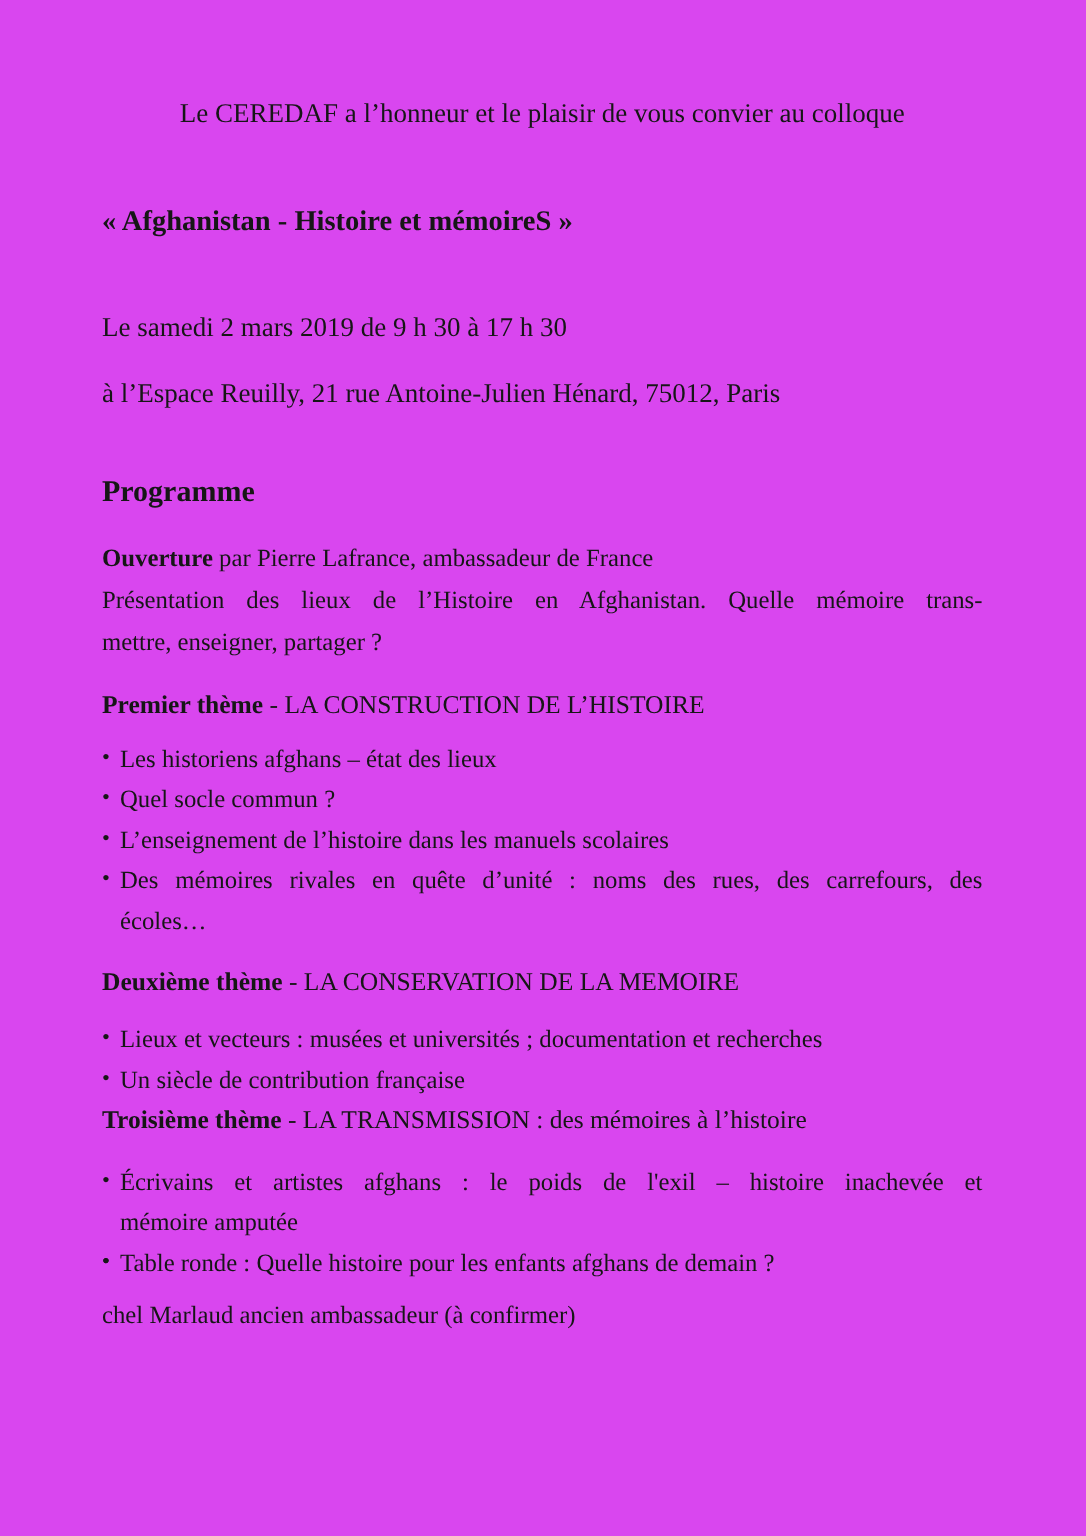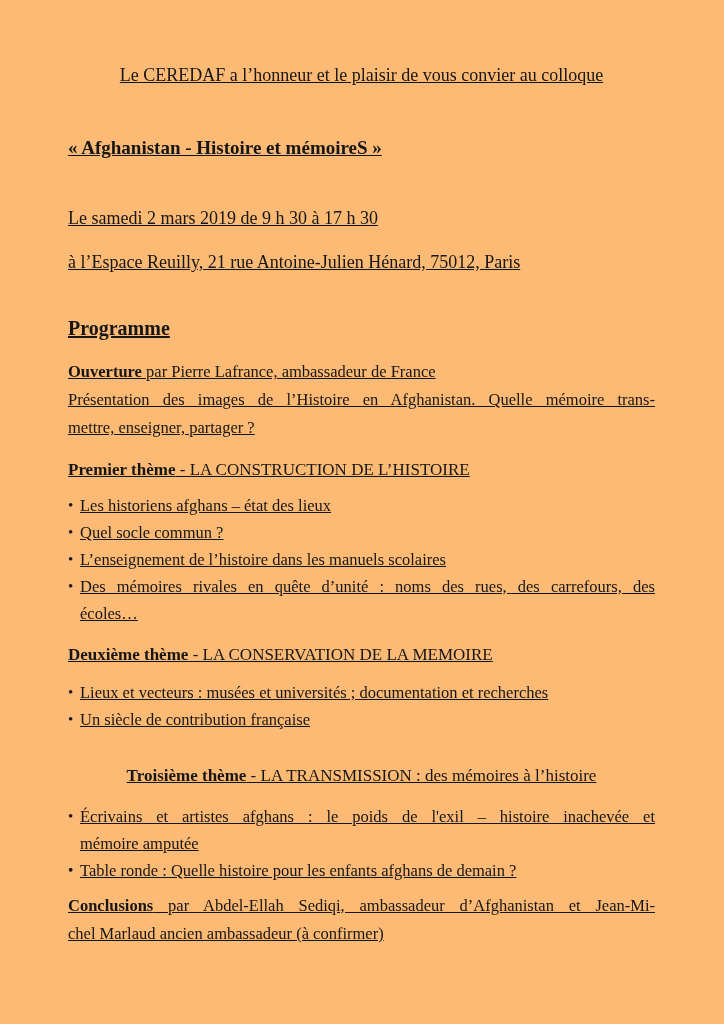--- a/index.html
+++ b/index.html
@@ -12,22 +12,21 @@
     height: 1024px;
     overflow: hidden;
   }
   .page {
     box-sizing: border-box;
     width: 724px;
     height: 1024px;
     padding: 62px 69px 0 68px;
     font-family: "Liberation Serif", "DejaVu Serif", serif;
     color: #161616;
-    background: #fdba74;
-    text-decoration: underline;
+    background: #d946ef;
   }
   .intro {
     font-size: 18px;
     line-height: 26px;
     text-align: center;
     margin: 0;
   }
   .title {
     font-size: 19px;
     line-height: 28px;
@@ -56,21 +55,21 @@
     margin: 16px 0 0 0;
   }
   .pline { margin: 0; }
   .theme {
     font-size: 17px;
     line-height: 28px;
     font-weight: normal;
     margin: 14px 0 0 0;
   }
   .theme.t2 { margin-top: 14px; }
-  .theme.t3 { margin-top: 29px; text-align: center; }
+  .theme.t3 { margin-top: 0; }
   .blist {
     list-style: none;
     margin: 8px 0 0 0;
     padding: 0;
     font-size: 16.5px;
   }
   .blist.l2 { margin-top: 10px; }
   .blist.l3 { margin-top: 13px; }
   .blist li {
     position: relative;
@@ -101,21 +100,21 @@
   <h1 class="title">« Afghanistan - Histoire et mémoireS »</h1>
 
   <p class="dateline">Le samedi 2 mars 2019 de 9 h 30 à 17 h 30</p>
 
   <p class="venueline">à l’Espace Reuilly, 21 rue Antoine-Julien Hénard, 75012, Paris</p>
 
   <h2 class="programme">Programme</h2>
 
   <div class="para">
     <div class="pline"><b>Ouverture</b><span> par Pierre Lafrance, ambassadeur de France</span></div>
-    <div class="pline just">Présentation des images de l’Histoire en Afghanistan. Quelle mémoire trans-</div>
+    <div class="pline just">Présentation des lieux de l’Histoire en Afghanistan. Quelle mémoire trans-</div>
     <div class="pline">mettre, enseigner, partager ?</div>
   </div>
 
   <h3 class="theme t1"><b>Premier thème</b><span> - LA CONSTRUCTION DE L’HISTOIRE</span></h3>
 
   <ul class="blist l1">
     <li>
       <span class="bullet">•</span>
       <span>Les historiens afghans – état des lieux</span>
     </li>
@@ -158,17 +157,16 @@
     <li>
       <span class="bullet">•</span>
     </li>
     <li>
       <span class="bullet">•</span>
       <span>Table ronde : Quelle histoire pour les enfants afghans de demain ?</span>
     </li>
   </ul>
 
   <div class="para concl">
-    <div class="pline just"><b>Conclusions</b><span> par Abdel-Ellah Sediqi, ambassadeur d’Afghanistan et Jean-Mi-</span></div>
     <div class="pline">chel Marlaud ancien ambassadeur (à confirmer)</div>
   </div>
 
 </div>
 
 </body></html>

